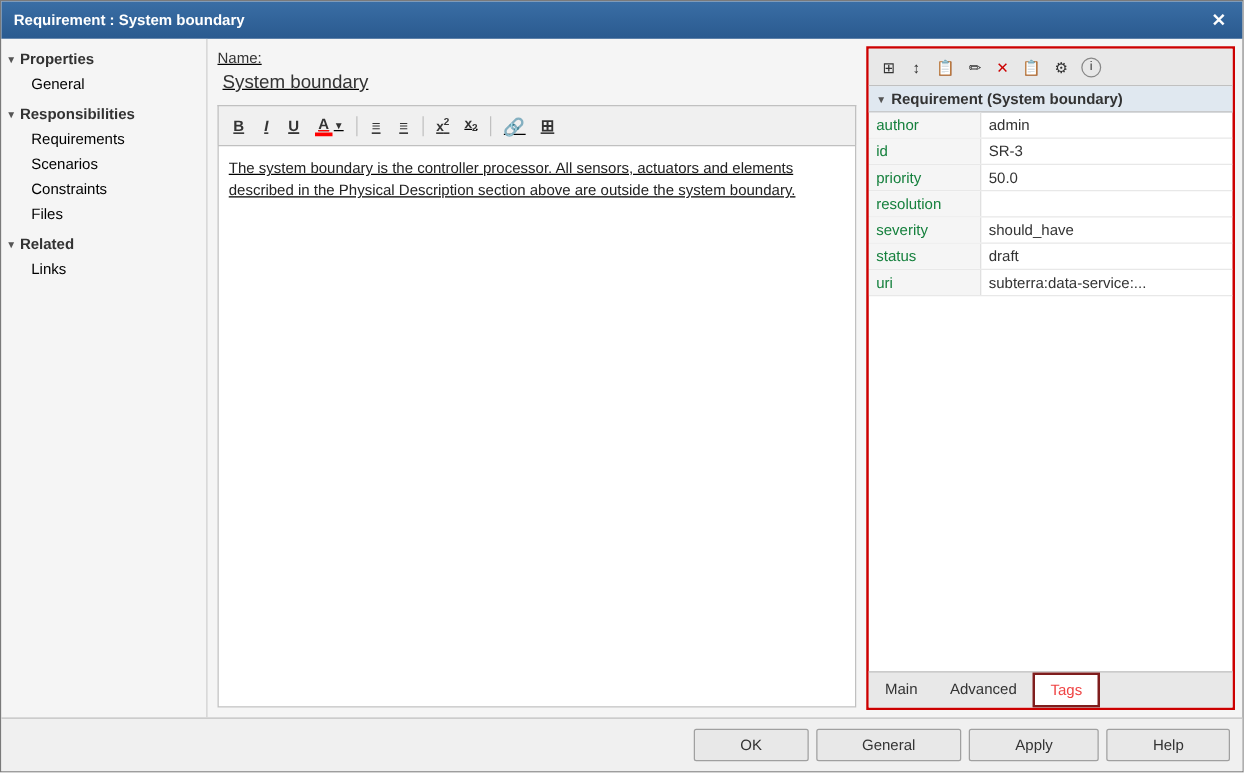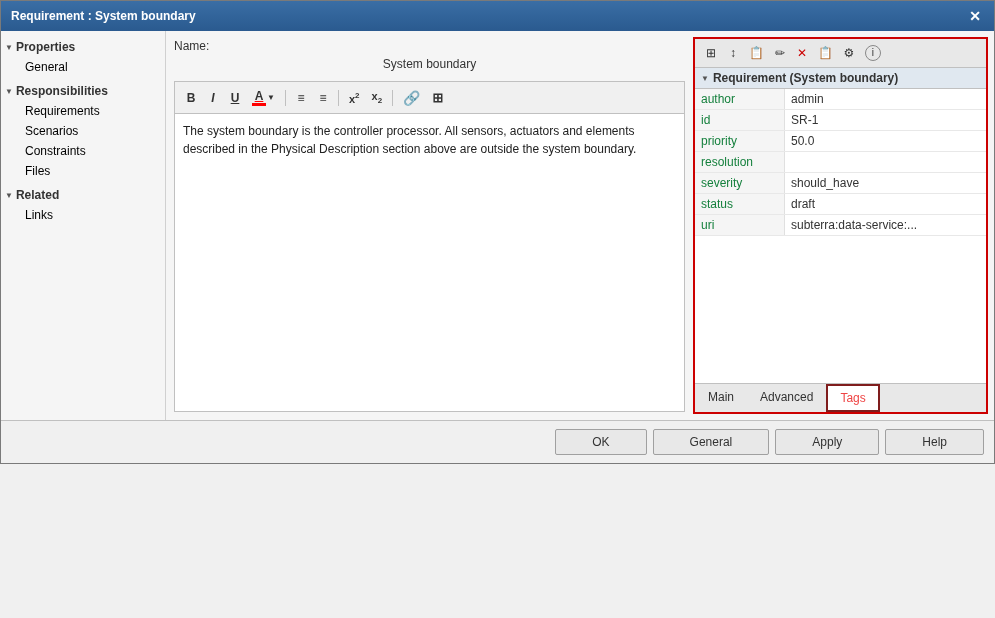--- a/index.html
+++ b/index.html
@@ -1,20 +1,20 @@
 <!DOCTYPE html>
 <html><head>
   <meta charset="utf-8">
   <style>
     * { box-sizing: border-box; margin: 0; padding: 0; font-family: 'Segoe UI', Tahoma, sans-serif; font-size: 12px; }
     body { background: #f0f0f0; }
 
     .window {
       width: 995px;
-      height: 464px;
+      height: 618px;
       background: #f5f5f5;
       border: 1px solid #7a7a7a;
       display: flex;
       flex-direction: column;
       overflow: hidden;
     }
 
     .title-bar {
       background: linear-gradient(to bottom, #3a6ea5, #2a5a8f);
       color: white;
@@ -79,34 +79,34 @@
       color: #555;
     }
 
     
     .center-panel {
       flex: 1;
       display: flex;
       flex-direction: column;
       padding: 8px;
       overflow: hidden;
+      text-decoration: underline;
     }
 
     .field-label {
       color: #333;
       margin-bottom: 2px;
       font-size: 12px;
     }
 
     .name-display {
       color: #333;
       margin-bottom: 8px;
-      font-size: 12px;
+      font-size: 15px;
       padding: 2px 4px;
-      text-align: center;
     }
 
     .editor-toolbar {
       background: #f0f0f0;
       border: 1px solid #c0c0c0;
       border-bottom: none;
       padding: 4px 6px;
       display: flex;
       align-items: center;
       gap: 2px;
@@ -389,21 +389,21 @@
         <span>Requirement (System boundary)</span>
       </div>
 
       <div class="props-table">
         <div class="props-row">
           <div class="props-key">author</div>
           <div class="props-val">admin</div>
         </div>
         <div class="props-row">
           <div class="props-key">id</div>
-          <div class="props-val">SR-1</div>
+          <div class="props-val">SR-3</div>
         </div>
         <div class="props-row">
           <div class="props-key">priority</div>
           <div class="props-val">50.0</div>
         </div>
         <div class="props-row">
           <div class="props-key">resolution</div>
           <div class="props-val"></div>
         </div>
         <div class="props-row">

